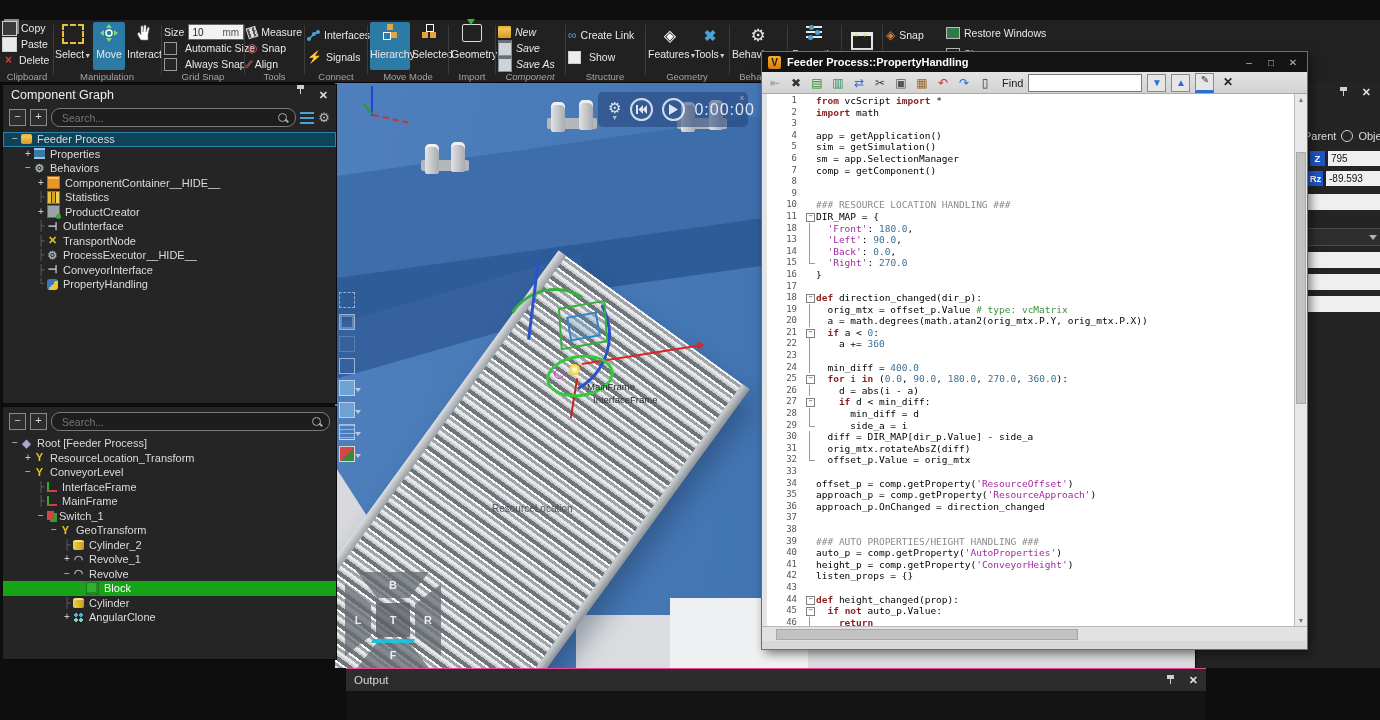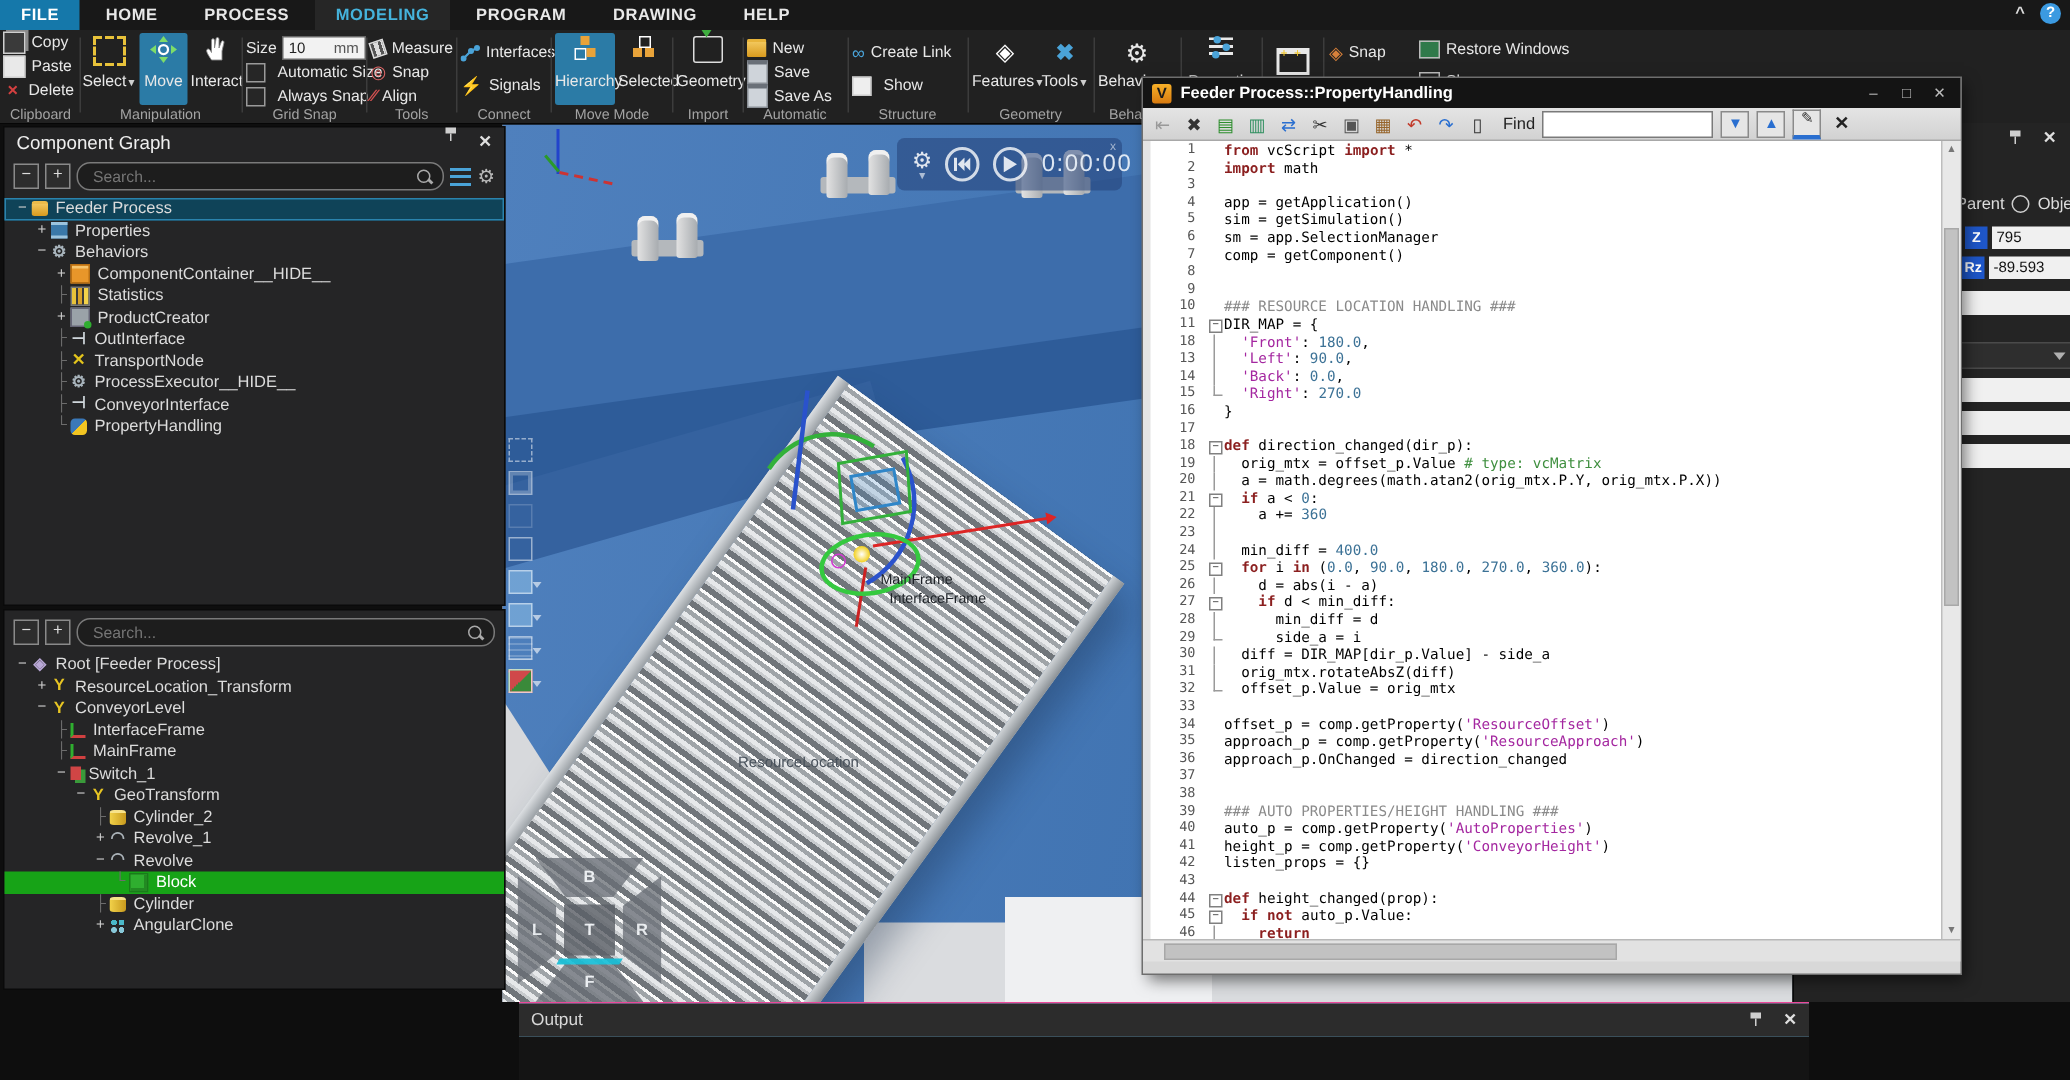--- a/index.html
+++ b/index.html
@@ -194,33 +194,20 @@
 
   
   #output{position:absolute;left:346px;top:668px;width:860px;height:52px;background:#7dd3fc;z-index:3;border-top:1px solid #ec4899;}
   #output .phead{height:22px;line-height:22px;background:#2c2c2c;font-size:11.5px;color:#d8d8d8;}
 </style>
 </head>
 <body>
 
 <div id="app">
 
-  <div id="titlebar">
-    <span class="tab file">FILE</span>
-    <span class="tab">HOME</span>
-    <span class="tab">PROCESS</span>
-    <span class="tab active">MODELING</span>
-    <span class="tab">PROGRAM</span>
-    <span class="tab">DRAWING</span>
-    <span class="tab">HELP</span>
-    <span class="tb-right">
-      <span class="chev">^</span>
-      <span class="help-circ">?</span>
-    </span>
-  </div>
 
   <div id="ribbon">
 
     <div class="rgroup" style="left:2px;width:50px;">
       <div class="sbtn" style="margin-top:0;">
           <span class="mini ico-copy"></span>
           <span>Copy</span>
         </div>
       <div class="sbtn">
           <span class="mini ico-paste"></span>
@@ -333,34 +320,34 @@
 
     <div class="rgroup" style="left:451px;width:42px;">
       <div class="bbtn" style="left:0;width:42px;">
         <span class="bicon"><span class="ico-geo"></span></span>
         <span>Geometry</span>
       </div>
       <div class="glabel">Import</div>
     </div>
     <div class="rsep" style="left:495px;"></div>
 
-    <div class="rgroup" style="left:498px;width:64px;">
+    <div class="rgroup" style="left:498px;width:64px;font-style:italic;">
       <div class="sbtn" style="margin-top:4px;">
           <span class="ico-folder"></span>
           <span>New</span>
         </div>
       <div class="sbtn">
           <span class="ico-save"></span>
           <span>Save</span>
         </div>
       <div class="sbtn">
           <span class="ico-save"></span>
           <span>Save As</span>
         </div>
-      <div class="glabel">Automatic</div>
+      <div class="glabel">Component</div>
     </div>
     <div class="rsep" style="left:565px;"></div>
 
     <div class="rgroup" style="left:568px;width:74px;">
       <div class="sbtn" style="margin-top:7px;">
           <span class="ico-link">∞</span>
           <span>Create Link</span>
         </div>
       <div class="sbtn" style="margin-top:6px;">
           <span class="chk" style="border-color:#ccc;background:#eee;"></span>

